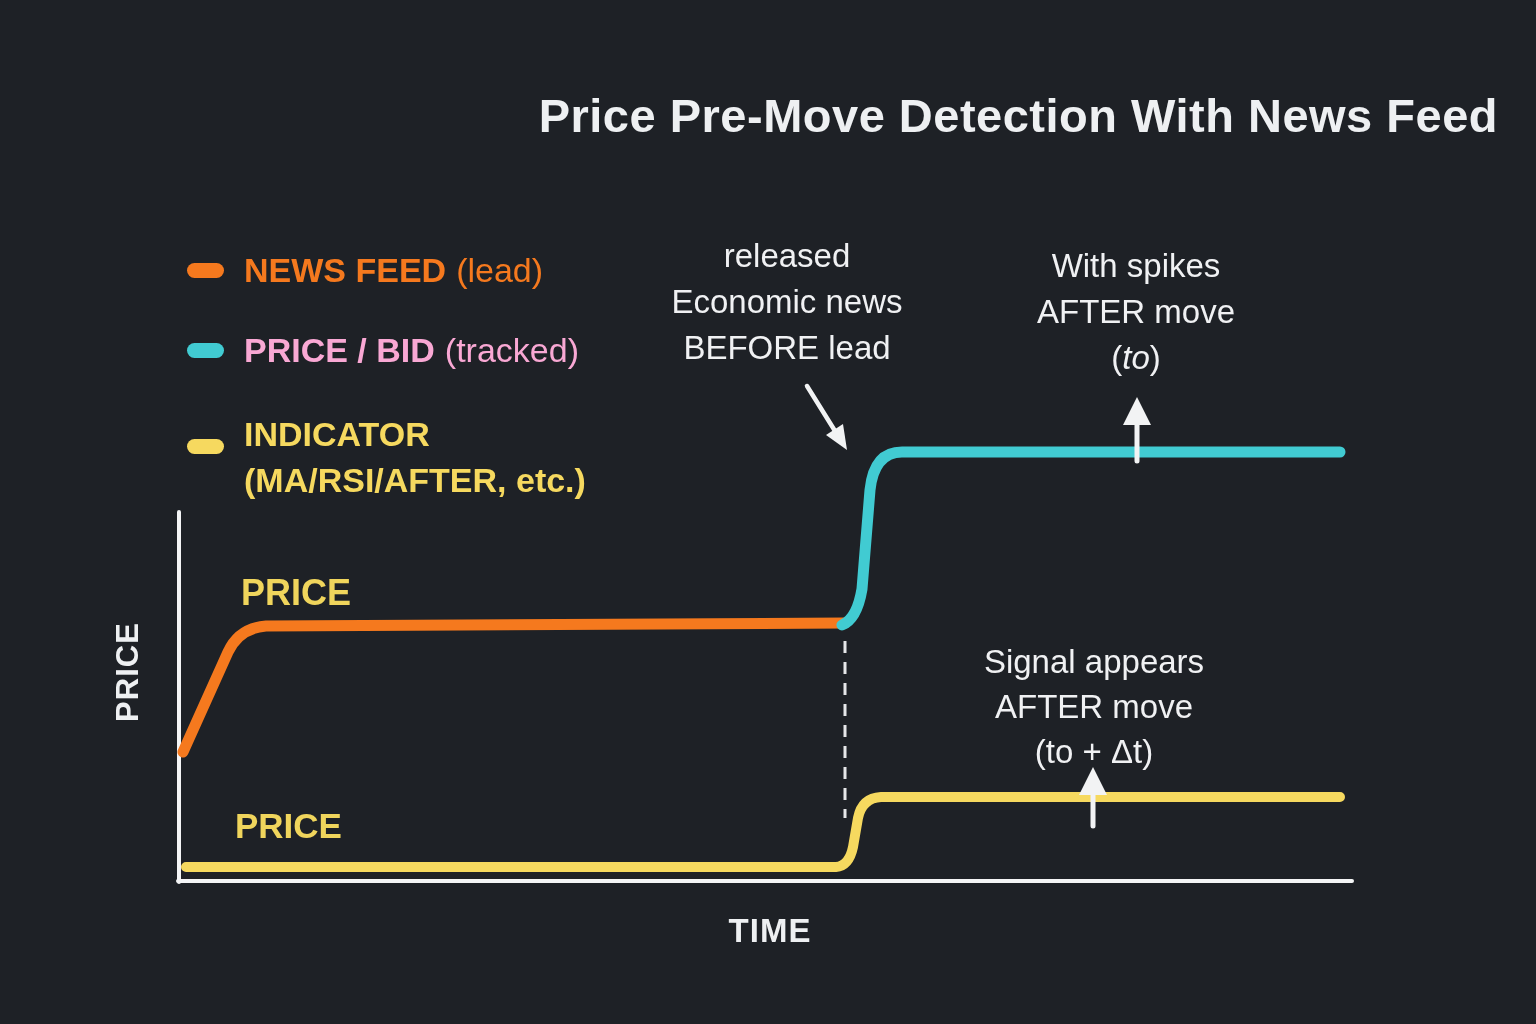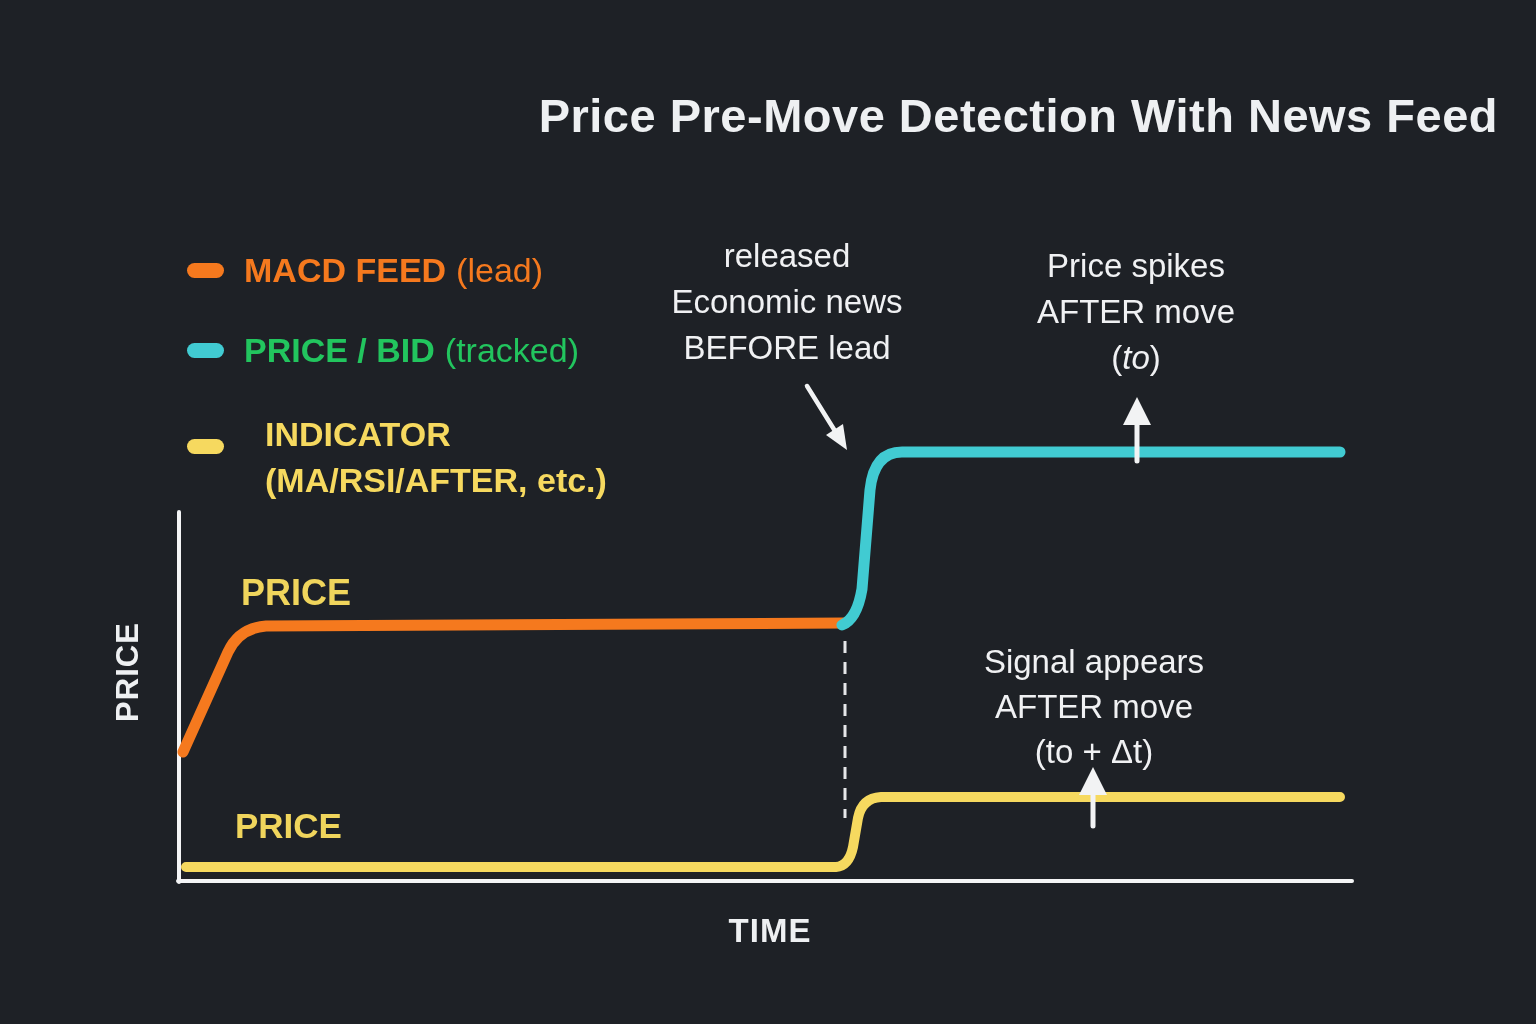--- a/index.html
+++ b/index.html
@@ -35,21 +35,21 @@
   .legend-item.multiline { align-items: flex-start; }
   .swatch {
     width: 37px; height: 15px;
     border-radius: 9px;
     flex: 0 0 auto;
   }
   .legend-item-1 { left: 187px; top: 252px; }
   .legend-item-2 { left: 187px; top: 332px; }
   .legend-item-3 { left: 187px; top: 411px; }
   .legend-item-3 .swatch { margin-top: 28px; }
-  .legend-item-3 .legend-text div { line-height: 46px; margin-left: 21px; }
+  .legend-item-3 .legend-text div { line-height: 46px; }
   .qualifier { font-weight: 400; margin-left: 10px; }
   
   .annotation {
     position: absolute;
     width: 340px;
     text-align: center;
     color: #f0f1f3;
     font-size: 33px;
     font-weight: 400;
     line-height: 46px;
@@ -92,43 +92,43 @@
 </head>
 <body>
 
 <div class="stage">
 
   <div class="page-title">Price Pre-Move Detection With News Feed</div>
 
   <div>
     <div class="legend-item legend-item-1">
       <span class="swatch" style="background-color: rgb(245, 121, 30);"></span>
-      <span class="legend-text" style="color: rgb(245, 121, 30);"><span>MACD FEED</span><span class="qualifier">(lead)</span></span>
+      <span class="legend-text" style="color: rgb(245, 121, 30);"><span>NEWS FEED</span><span class="qualifier">(lead)</span></span>
     </div>
     <div class="legend-item legend-item-2">
       <span class="swatch" style="background-color: rgb(65, 203, 210);"></span>
-      <span class="legend-text" style="color: #22c55e;"><span>PRICE / BID</span><span class="qualifier">(tracked)</span></span>
+      <span class="legend-text" style="color: #f9a8d4;"><span>PRICE / BID</span><span class="qualifier">(tracked)</span></span>
     </div>
     <div class="legend-item legend-item-3 multiline">
       <span class="swatch" style="background-color: rgb(246, 217, 95);"></span>
       <span class="legend-text" style="color: rgb(246, 217, 95);">
         <div>INDICATOR</div>
         <div>(MA/RSI/AFTER, etc.)</div>
       </span>
     </div>
   </div>
 
   <div class="annotation ann-news">
     <div>released</div>
     <div>Economic news</div>
     <div>BEFORE lead</div>
   </div>
 
   <div class="annotation ann-spike">
-    <div>Price spikes</div>
+    <div>With spikes</div>
     <div>AFTER move</div>
     <div><span>(</span><span class="ital">to</span><span>)</span></div>
   </div>
 
   <div class="annotation ann-signal">
     <div>Signal appears</div>
     <div>AFTER move</div>
     <div>(to + Δt)</div>
   </div>
 

